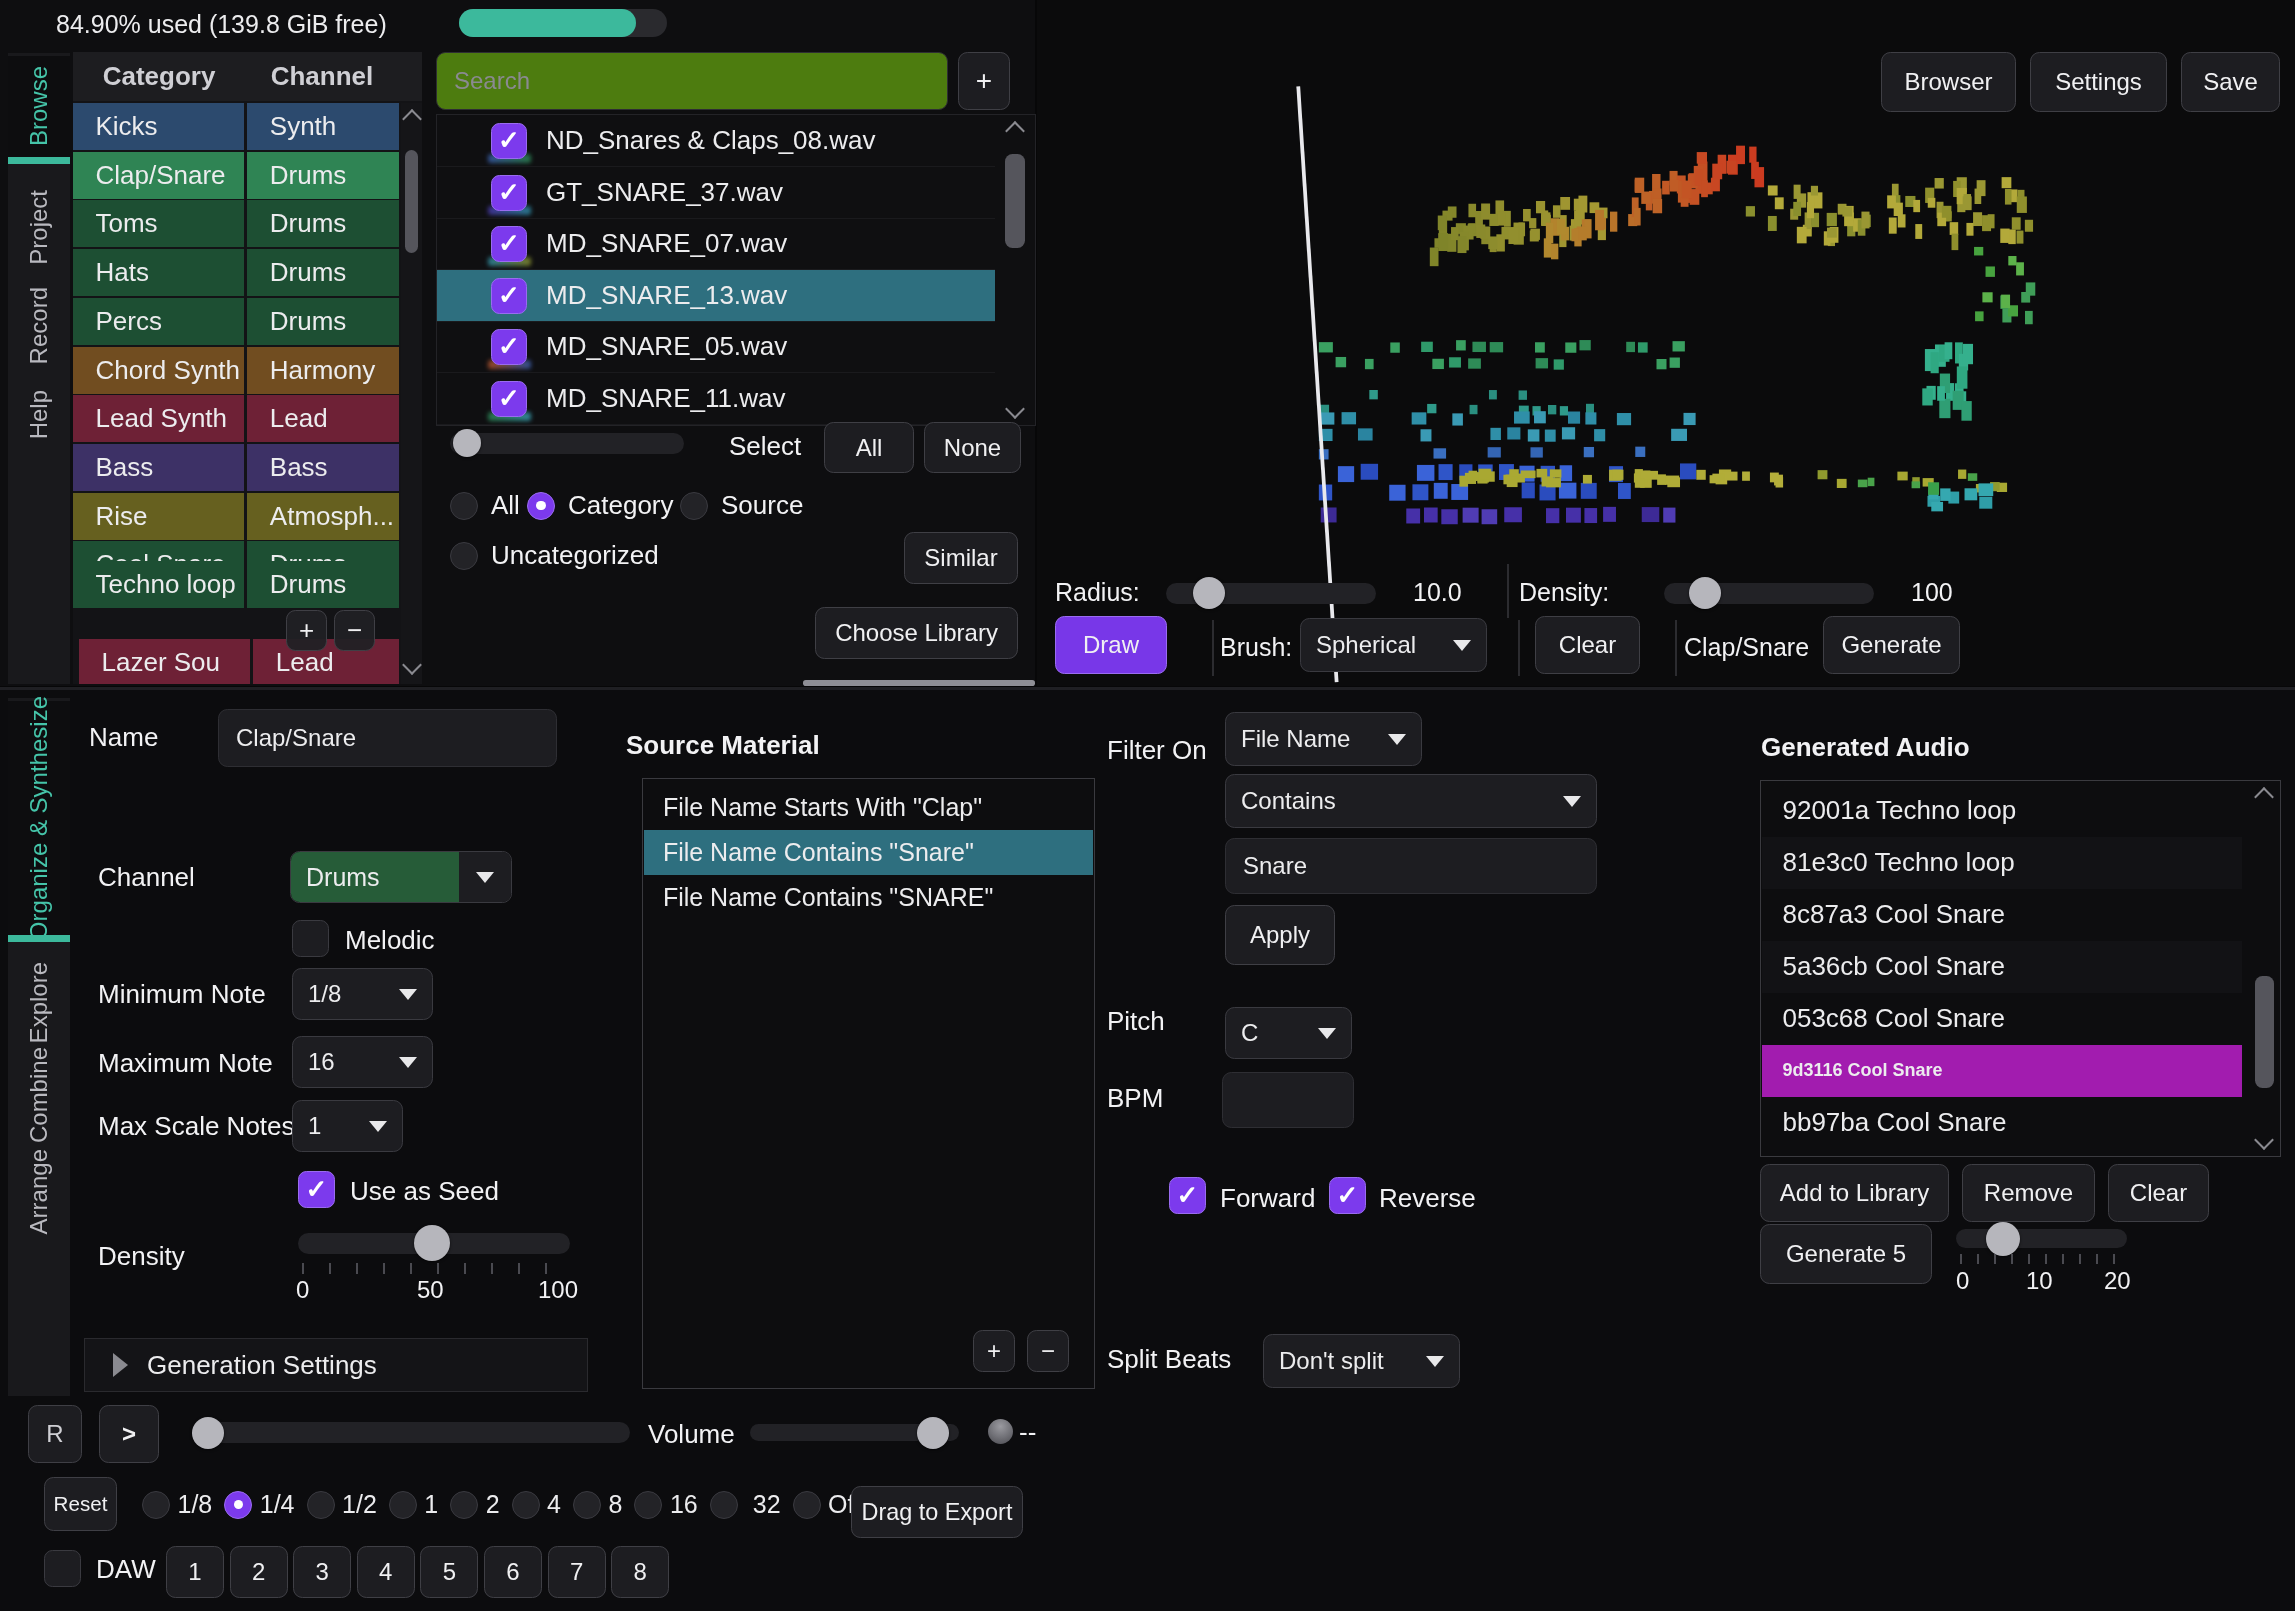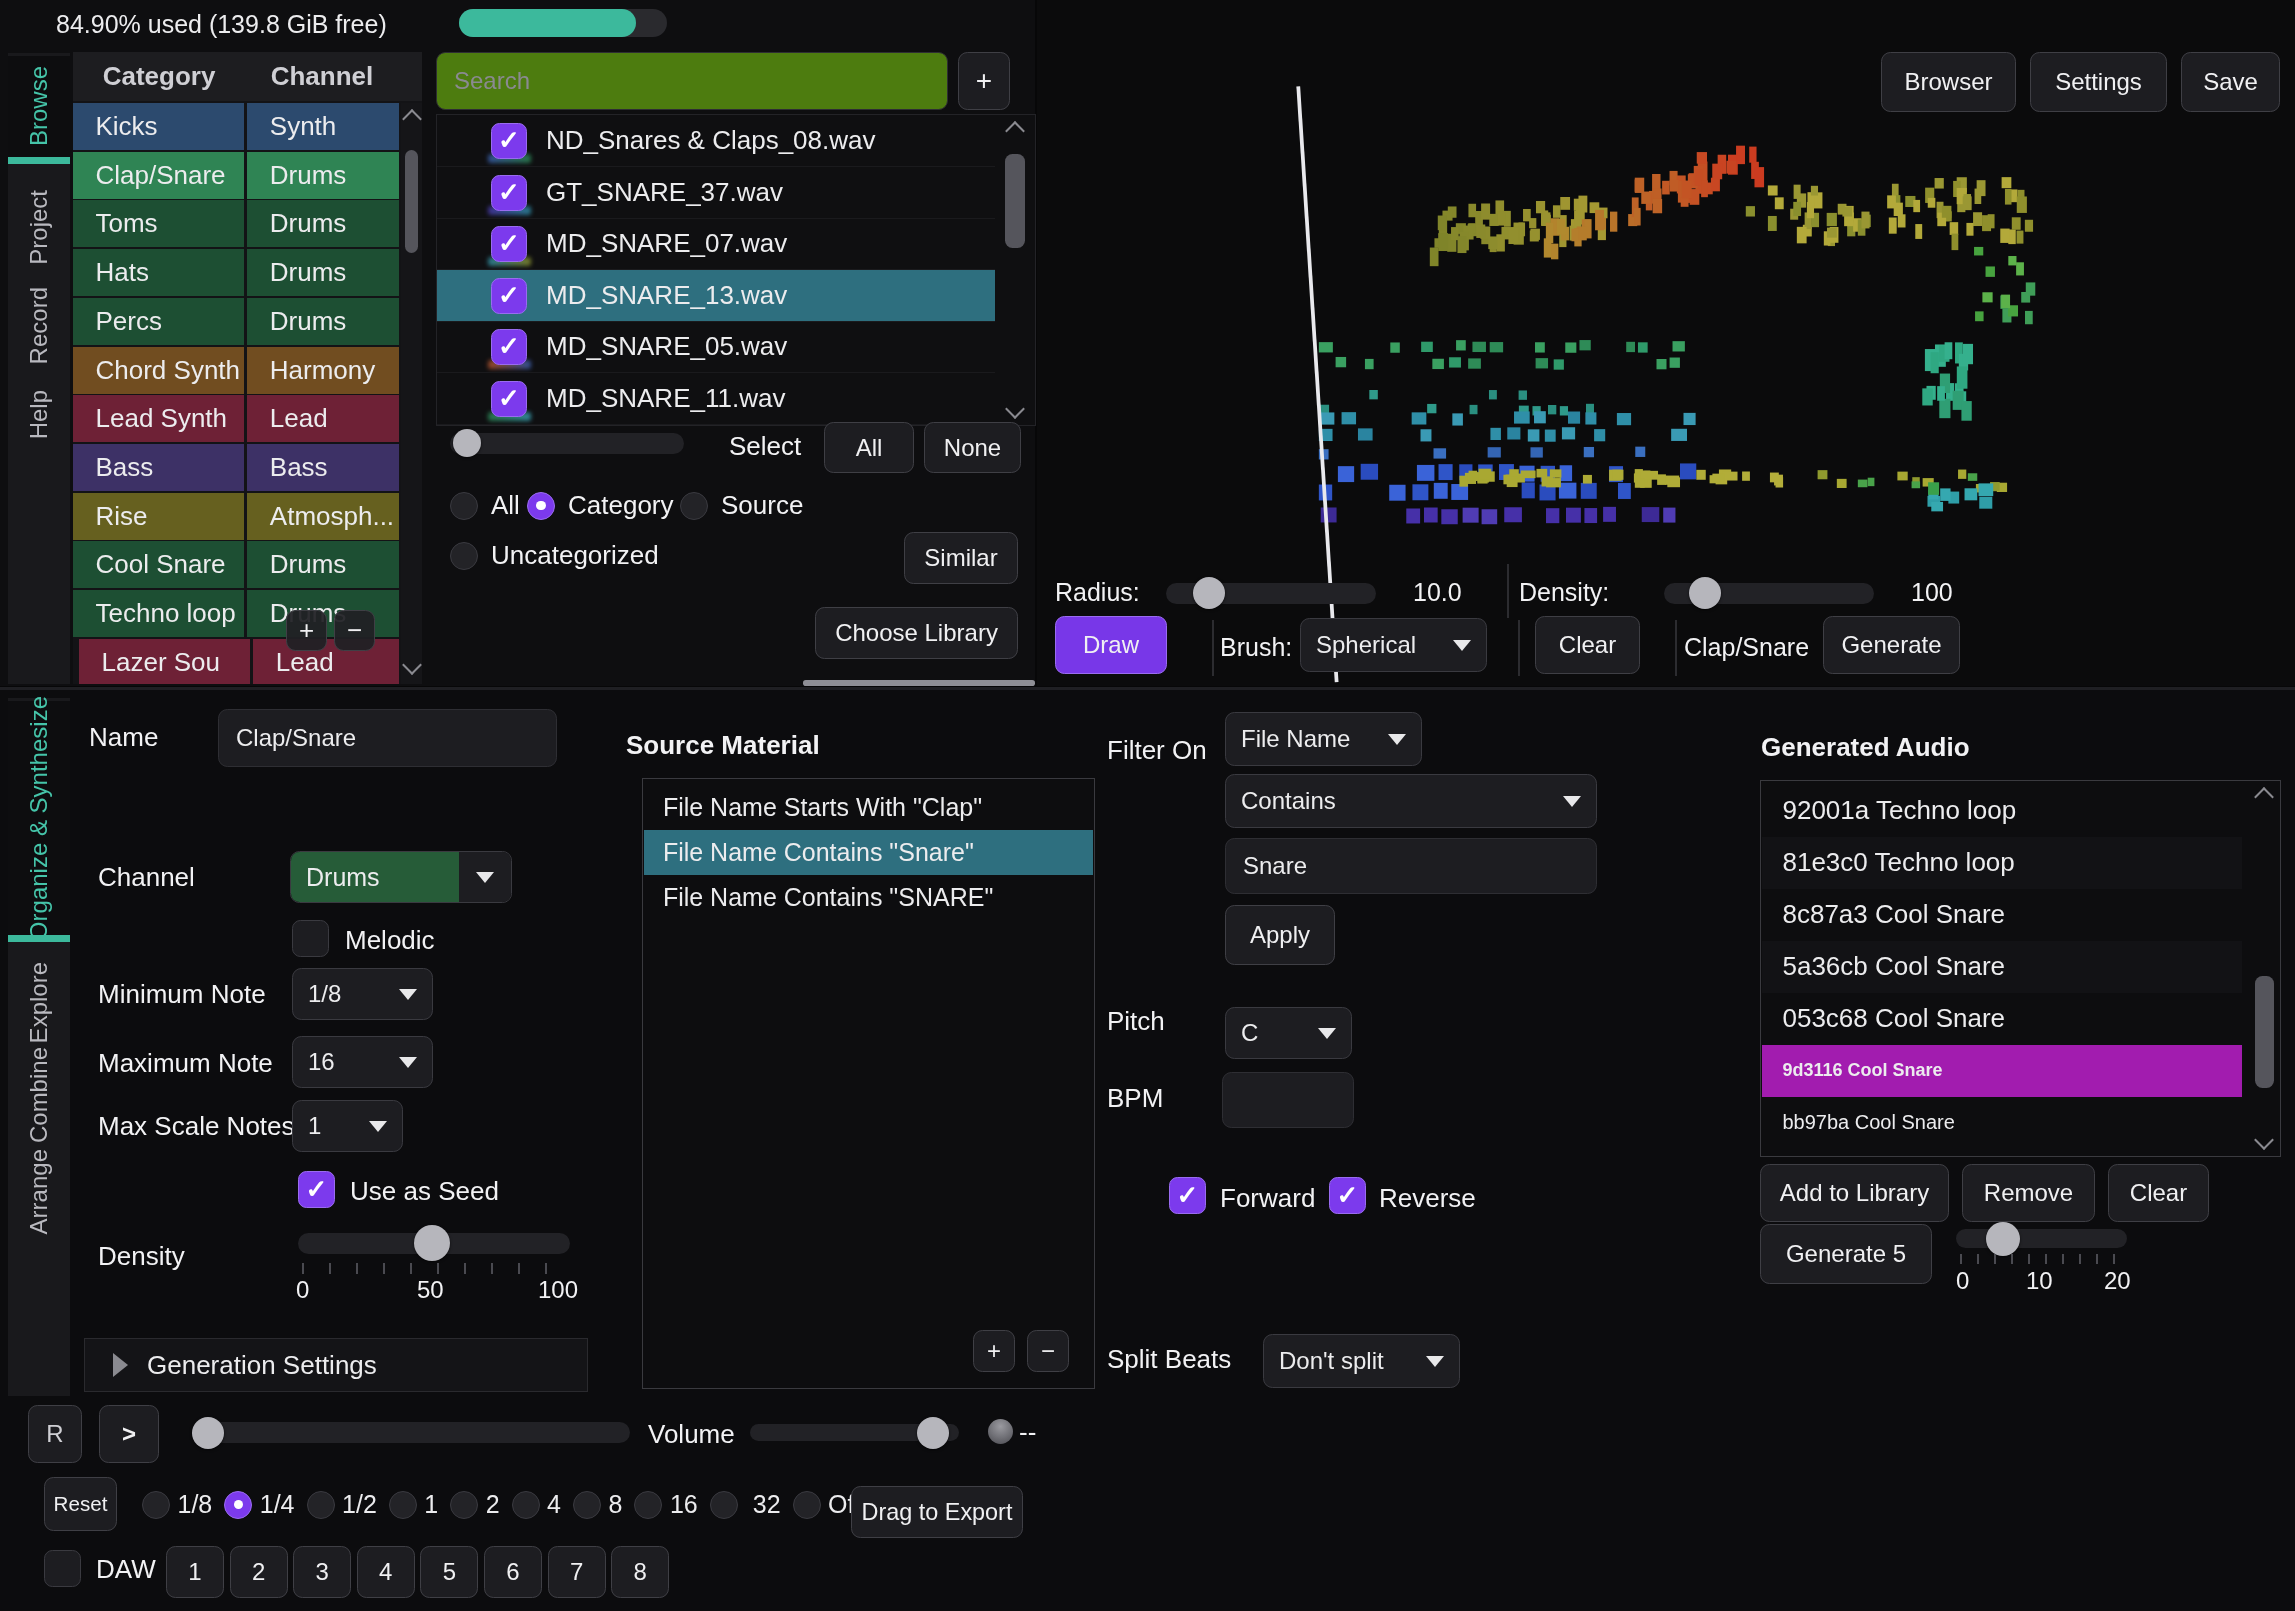--- a/index.html
+++ b/index.html
@@ -110,21 +110,21 @@
           <div style="width: 152px; margin-left: 3.7px; background: rgb(61, 49, 102); display: flex; align-items: center; padding-left: 22.5px; box-sizing: border-box; font-size: 26px; overflow: hidden; white-space: nowrap;">Bass</div>
         </div>
         <div style="position: absolute; left: 0px; top: 390px; width: 326px; height: 47px; display: flex;">
           <div style="width: 171px; background: rgb(102, 96, 31); display: flex; align-items: center; padding-left: 22.5px; box-sizing: border-box; font-size: 26px; overflow: hidden; white-space: nowrap;">Rise</div>
           <div style="width: 152px; margin-left: 3.7px; background: rgb(102, 96, 31); display: flex; align-items: center; padding-left: 22.5px; box-sizing: border-box; font-size: 26px; overflow: hidden; white-space: nowrap;">Atmosph...</div>
         </div>
         <div style="position: absolute; left: 0px; top: 438px; width: 326px; height: 47px; display: flex;">
           <div style="width: 171px; background: rgb(29, 79, 51); display: flex; align-items: center; padding-left: 22.5px; box-sizing: border-box; font-size: 26px; overflow: hidden; white-space: nowrap;">Cool Snare</div>
           <div style="width: 152px; margin-left: 3.7px; background: rgb(29, 79, 51); display: flex; align-items: center; padding-left: 22.5px; box-sizing: border-box; font-size: 26px; overflow: hidden; white-space: nowrap;">Drums</div>
         </div>
-        <div style="position: absolute; left: 0px; top: 487px; width: 326px; height: 47px; display: flex;">
+        <div style="position: absolute; left: 0px; top: 458px; width: 326px; height: 47px; display: flex;">
           <div style="width: 171px; background: rgb(29, 79, 51); display: flex; align-items: center; padding-left: 22.5px; box-sizing: border-box; font-size: 26px; overflow: hidden; white-space: nowrap;">Techno loop</div>
           <div style="width: 152px; margin-left: 3.7px; background: rgb(29, 79, 51); display: flex; align-items: center; padding-left: 22.5px; box-sizing: border-box; font-size: 26px; overflow: hidden; white-space: nowrap;">Drums</div>
         </div>
         <div style="position: absolute; left: 0px; top: 536px; width: 326px; height: 47px; display: flex; margin-left: 6px;">
           <div style="width: 171px; background: rgb(110, 33, 54); display: flex; align-items: center; padding-left: 22.5px; box-sizing: border-box; font-size: 26px; overflow: hidden; white-space: nowrap;">Lazer Sou</div>
           <div style="width: 152px; margin-left: 3.7px; background: rgb(110, 33, 54); display: flex; align-items: center; padding-left: 22.5px; box-sizing: border-box; font-size: 26px; overflow: hidden; white-space: nowrap;">Lead</div>
         </div>
       </div>
 
     <div class="abs" style="left:328px;top:51px;width:20.6px;height:582px;background:#151518;">
@@ -747,21 +747,21 @@
 
   <div class="lrow txt" style="left:1761px;top:731px;height:32px;font-weight:bold;">Generated Audio</div>
   <div class="abs" style="left:1760px;top:780px;width:521px;height:377px;background:#0d0d0f;border:0.9px solid #3a3a3f;box-sizing:border-box;overflow:hidden;">
     <div id="generated-items" class="abs" style="left:0.9px;top:3.7px;width:480px;">
         <div style="height: 52px; display: flex; align-items: center; padding-left: 20.6px; font-size: 26px; white-space: nowrap;">92001a Techno loop</div>
         <div style="height: 52px; display: flex; align-items: center; padding-left: 20.6px; font-size: 26px; white-space: nowrap; background: rgb(18, 18, 21);">81e3c0 Techno loop</div>
         <div style="height: 52px; display: flex; align-items: center; padding-left: 20.6px; font-size: 26px; white-space: nowrap;">8c87a3 Cool Snare</div>
         <div style="height: 52px; display: flex; align-items: center; padding-left: 20.6px; font-size: 26px; white-space: nowrap; background: rgb(18, 18, 21);">5a36cb Cool Snare</div>
         <div style="height: 52px; display: flex; align-items: center; padding-left: 20.6px; font-size: 26px; white-space: nowrap;">053c68 Cool Snare</div>
         <div style="height: 52px; display: flex; align-items: center; padding-left: 20.6px; font-size: 18px; white-space: nowrap; background: #a21caf; font-weight: bold;">9d3116 Cool Snare</div>
-        <div style="height: 52px; display: flex; align-items: center; padding-left: 20.6px; font-size: 20px; white-space: nowrap;">bb97ba Cool Snare</div>
+        <div style="height: 52px; display: flex; align-items: center; padding-left: 20.6px; font-size: 26px; white-space: nowrap;">bb97ba Cool Snare</div>
       </div>
     <div class="abs" style="left:487px;top:0;width:32px;height:375px;">
       <span class="chv up" style="position:absolute;left:9.4px;top:9.4px;"></span>
       <div class="scrollthumb" style="left:6.6px;top:195px;width:19px;height:112px;"></div>
       <span class="chv down" style="position:absolute;left:9.4px;bottom:9.4px;"></span>
     </div>
   </div>
   <button class="btn" style="left:1760px;top:1164px;width:189px;height:58px;">Add to Library</button>
   <button class="btn" style="left:1962px;top:1164px;width:133px;height:58px;">Remove</button>
   <button class="btn" style="left:2108px;top:1164px;width:101px;height:58px;">Clear</button>

